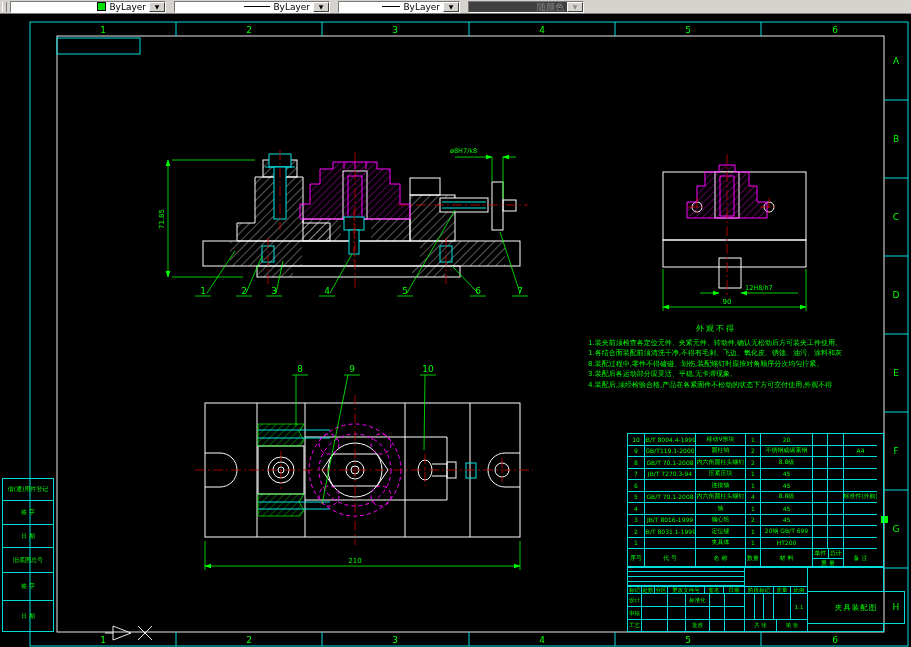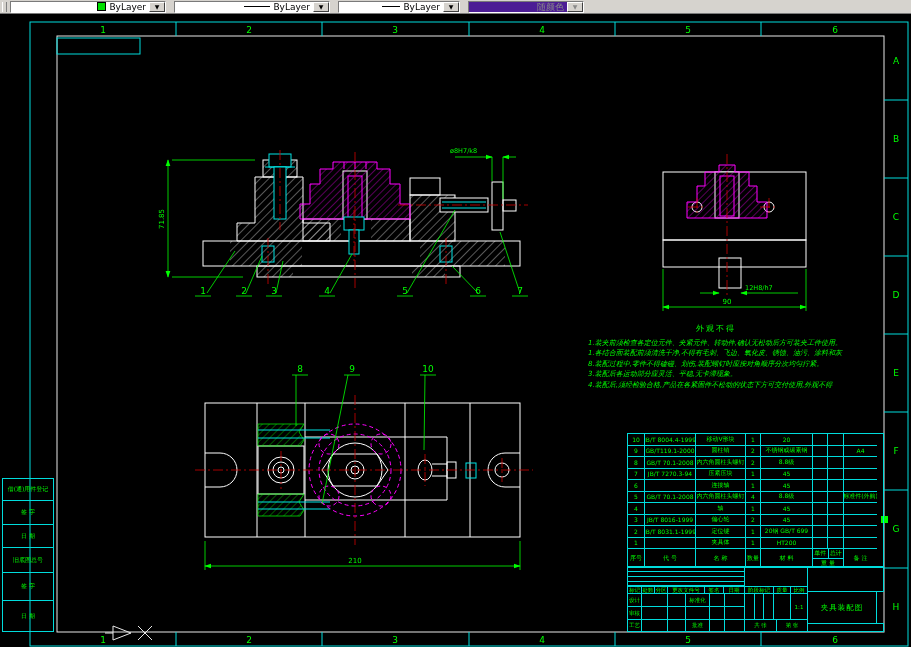--- a/index.html
+++ b/index.html
@@ -8,32 +8,32 @@
   
   .toolbar{position:absolute;top:0;left:0;width:911px;height:14px;background:#d6d3ce;
            border-bottom:1px solid #7a7a7a;display:flex;align-items:center;box-sizing:border-box;}
   .grip{width:3px;height:10px;border-left:1px solid #fff;border-right:1px solid #808080;margin:0 3px 0 2px;}
   .combo{display:flex;align-items:stretch;height:12px;background:#fff;
          border:1px solid;border-color:#7a7a7a #fff #fff #7a7a7a;font-size:9px;margin-right:8px;box-sizing:border-box;}
   .combo .val{flex:1;display:flex;align-items:center;gap:3px;padding:0 3px;color:#000;
               white-space:nowrap;overflow:hidden;line-height:10px;justify-content:flex-end;}
   .combo .arrow{width:14px;background:#d6d3ce;border:1px solid;border-color:#fff #404040 #404040 #fff;
                 display:flex;align-items:center;justify-content:center;font-size:6px;color:#000;}
-  .combo.disabled{background:#4c1d95;}
+  .combo.disabled{background:#404040;}
   .combo.disabled .val{color:#8a8a8a;}
   .combo.disabled .arrow{color:#8a8a8a;}
   .swatch{width:7px;height:7px;background:#00e000;border:1px solid #000;flex:0 0 auto;}
   .lineglyph{width:26px;height:0;border-top:1px solid #000;flex:0 0 auto;}
   
   .canvas{position:absolute;top:14px;left:0;width:911px;height:633px;background:#000;}
   .canvas svg{position:absolute;top:0;left:0;}
   
   .techreq{position:absolute;left:588px;top:310px;width:256px;color:#00ff00;font-size:7px;line-height:10.5px;}
   .techreq .trtitle{text-align:center;font-size:8px;margin-bottom:3px;letter-spacing:2px;}
-  .techreq .trline{white-space:nowrap;overflow:hidden;font-style:italic;}
+  .techreq .trline{white-space:nowrap;overflow:hidden;}
   
   .bom{position:absolute;left:627px;top:419px;width:257px;color:#00ff00;font-size:6px;
        border:1px solid #00dcdc;box-sizing:border-box;}
   .bom .row{display:grid;grid-template-columns:17px 51px 50px 15px 52px 15px 16px 33px;height:11.5px;}
   .bom .cell{border-right:1px solid #00dcdc;border-bottom:1px solid #00dcdc;display:flex;align-items:center;
              justify-content:center;overflow:hidden;white-space:nowrap;}
   .bom .cell:last-child{border-right:none;}
   .bhead{display:grid;grid-template-columns:17px 51px 50px 15px 52px 31px 33px;height:18px;}
   .bhead .cell{border-right:1px solid #00dcdc;display:flex;align-items:center;justify-content:center;white-space:nowrap;}
   .bhead .cell:last-child{border-right:none;}
@@ -514,21 +514,21 @@
       <div class="tb" style="left:163px;top:20px;width:18px;height:8px">比例</div>
       <div class="tb" style="left:117px;top:27px;width:11px;height:27px"></div>
       <div class="tb" style="left:127px;top:27px;width:10px;height:27px"></div>
       <div class="tb" style="left:136px;top:27px;width:11px;height:27px"></div>
       <div class="tb" style="left:146px;top:27px;width:18px;height:27px"></div>
       <div class="tb" style="left:163px;top:27px;width:18px;height:27px">1:1</div>
       <div class="tb" style="left:117px;top:53px;width:33px;height:13px">共 张</div>
       <div class="tb" style="left:149px;top:53px;width:32px;height:13px">第 张</div>
 
       <div class="tb" style="left:180px;top:0;width:77px;height:26px"></div>
-      <div class="tb tb-title" style="left:180px;top:25px;width:70px;height:33px">夹具装配图</div>
+      <div class="tb tb-title" style="left:180px;top:25px;width:98px;height:33px">夹具装配图</div>
       <div class="tb" style="left:180px;top:57px;width:77px;height:9px"></div>
     </div>
 
     <div class="leftpanel">
       <div class="lrow" style="height:22px">借(通)用件登记</div>
       <div class="lrow" style="height:24px">签 字</div>
       <div class="lrow" style="height:23px">日 期</div>
       <div class="lrow" style="height:25px">旧底图总号</div>
       <div class="lrow" style="height:28px">签 字</div>
       <div class="lrow" style="height:32px">日 期</div>

